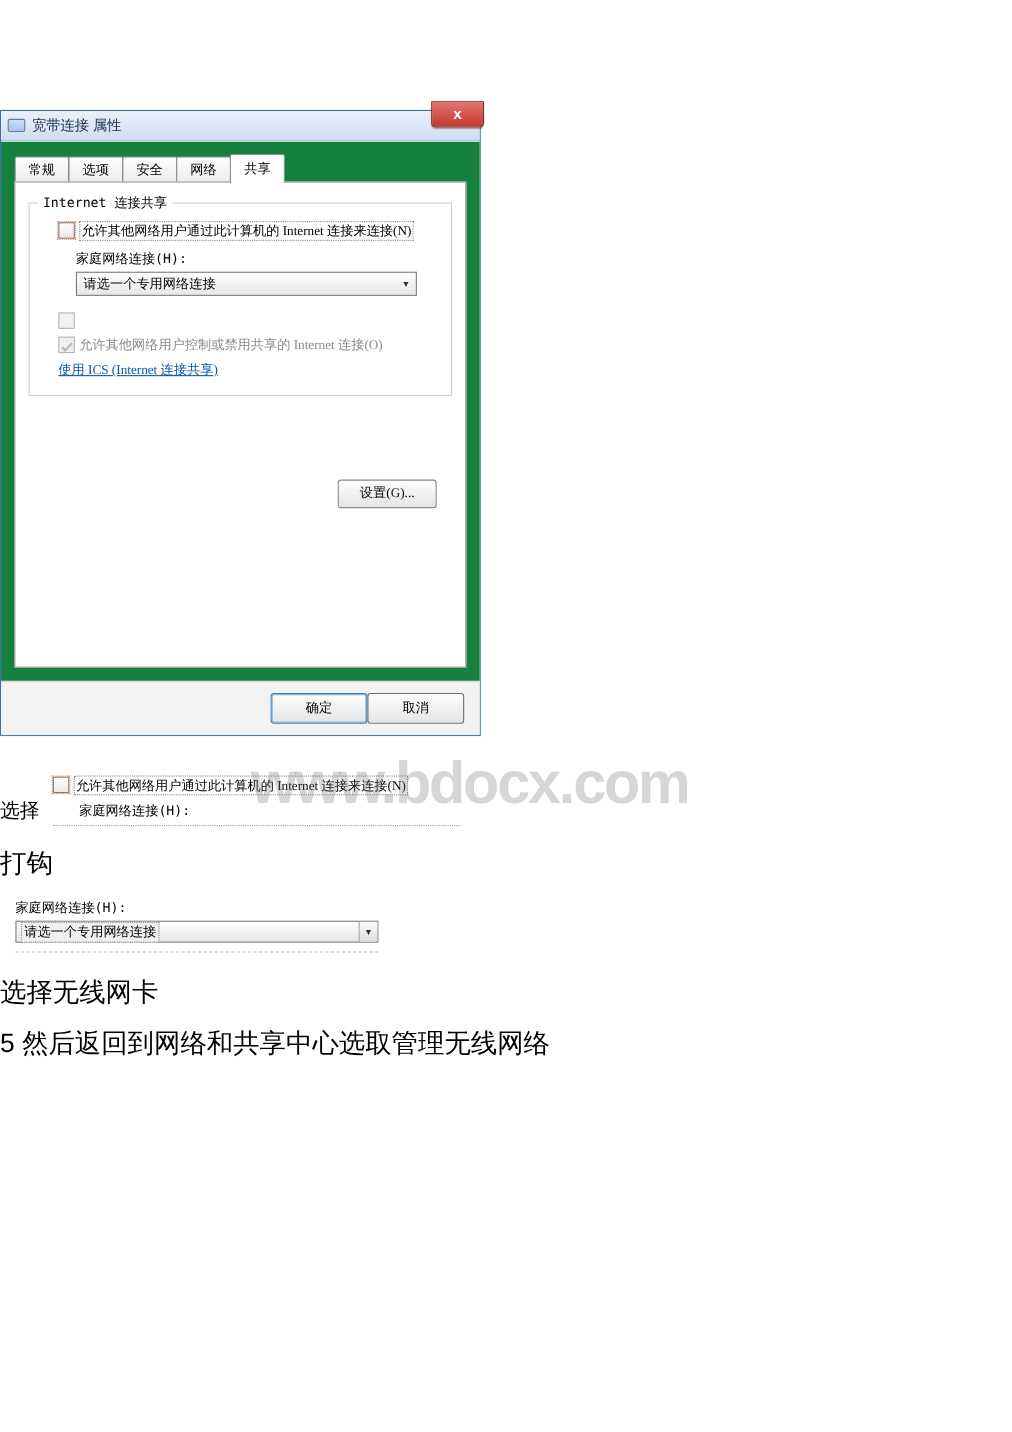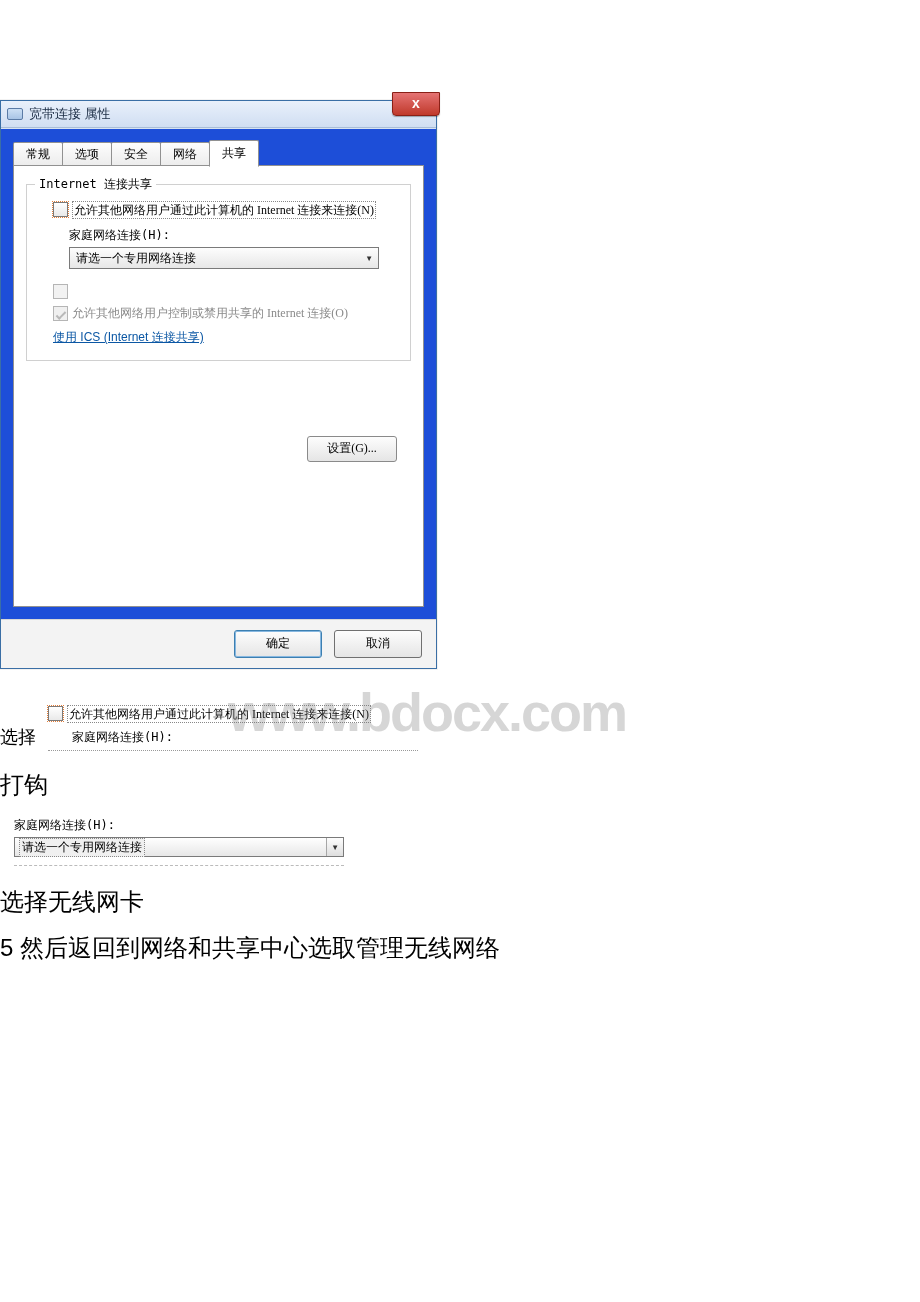--- a/index.html
+++ b/index.html
@@ -56,21 +56,21 @@
     color: #fff;
     text-align: center;
     font-weight: bold;
     font-size: 14px;
     line-height: 20px;
     box-shadow: 0 1px 1px rgba(0,0,0,0.3);
   }
 
   .dialog-body {
     padding: 10px 12px 12px 12px;
-    background: #1d4ed8;
+    background: #15803d;
     border-top: 1px solid #d6e2f1;
   }
 
   
   .tabs {
     display: flex;
     align-items: flex-end;
     margin-bottom: -1px;
   }
   .tab {
@@ -188,21 +188,21 @@
   .dropdown .arrow {
     width: 18px;
     text-align: center;
     color: #333;
   }
 
   .link {
     color: #0b57a4;
     text-decoration: underline;
     font-size: 12px;
-    font-family: Liberation Sans, sans-serif;
+    font-family: Liberation Serif, serif;
     margin-left: 14px;
     display: inline-block;
   }
   .settings-btn {
     position: absolute;
     right: 26px;
     top: 270px;
     width: 88px;
     height: 24px;
     border: 1px solid #8a8a8a;
@@ -210,21 +210,21 @@
     font-size: 12px;
     font-family: Liberation Serif, serif;
     border-radius: 3px;
     text-align: center;
     line-height: 22px;
   }
 
   .dialog-buttons {
     display: flex;
     justify-content: flex-end;
-    gap: 12px;
+    gap: 0;
     padding: 10px 14px;
     background: #f3f3f3;
     border-top: 1px solid #d8d8d8;
   }
   .dlg-btn {
     width: 86px;
     height: 26px;
     border: 1px solid #707070;
     background: linear-gradient(#fdfdfd,#e5e5e5);
     border-radius: 3px;

